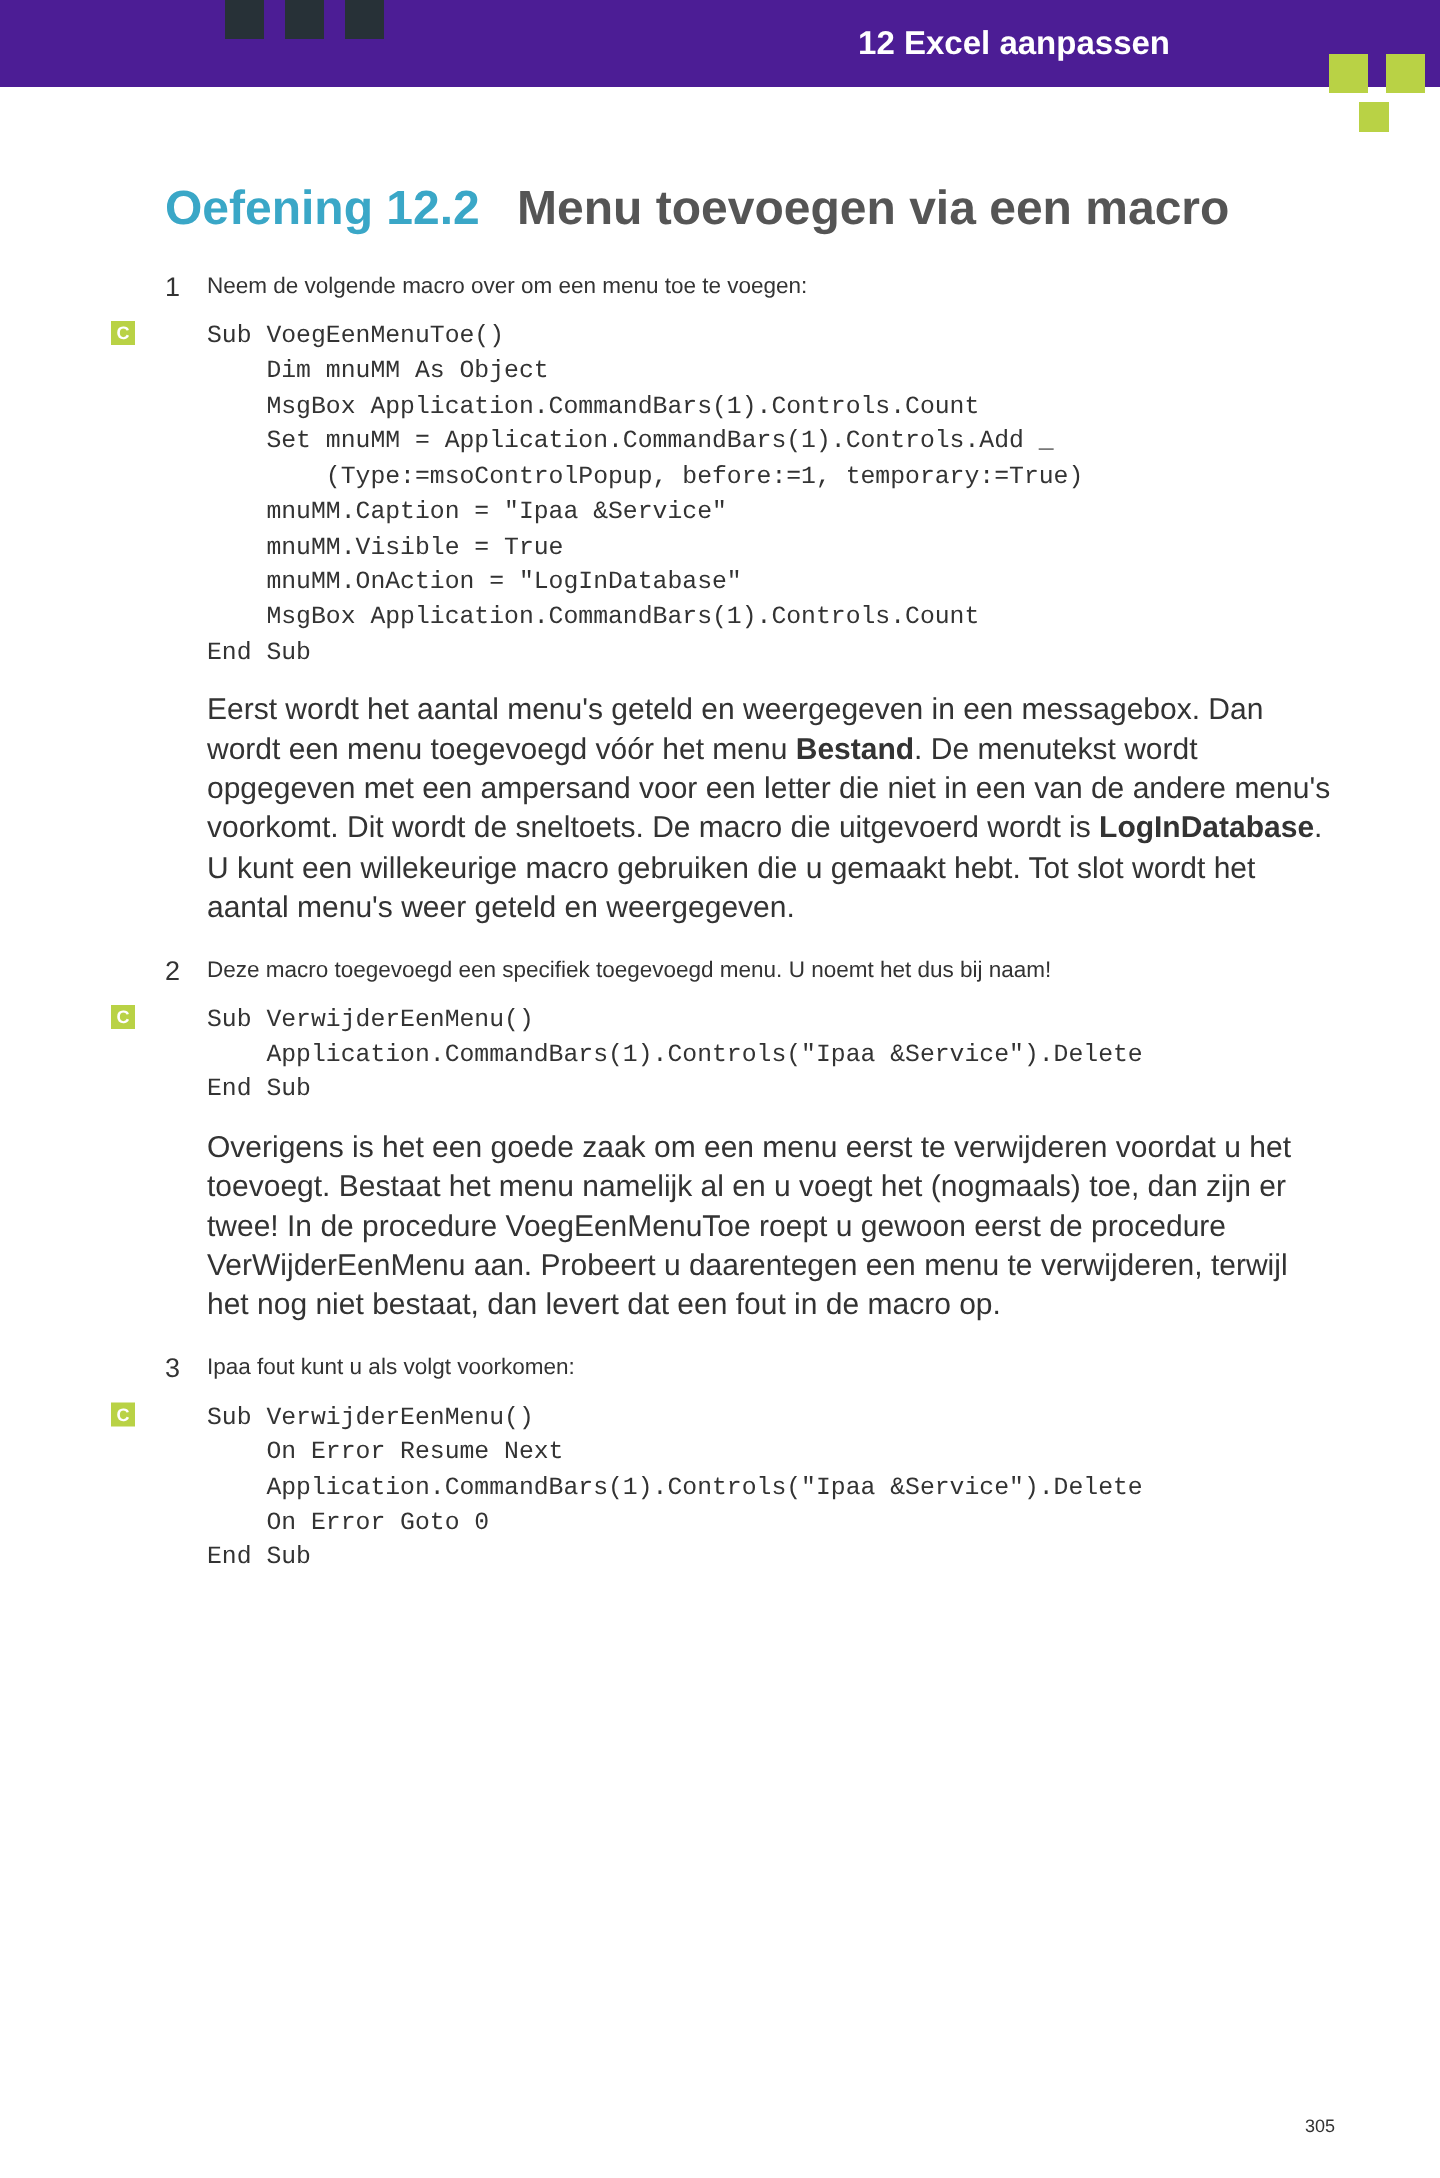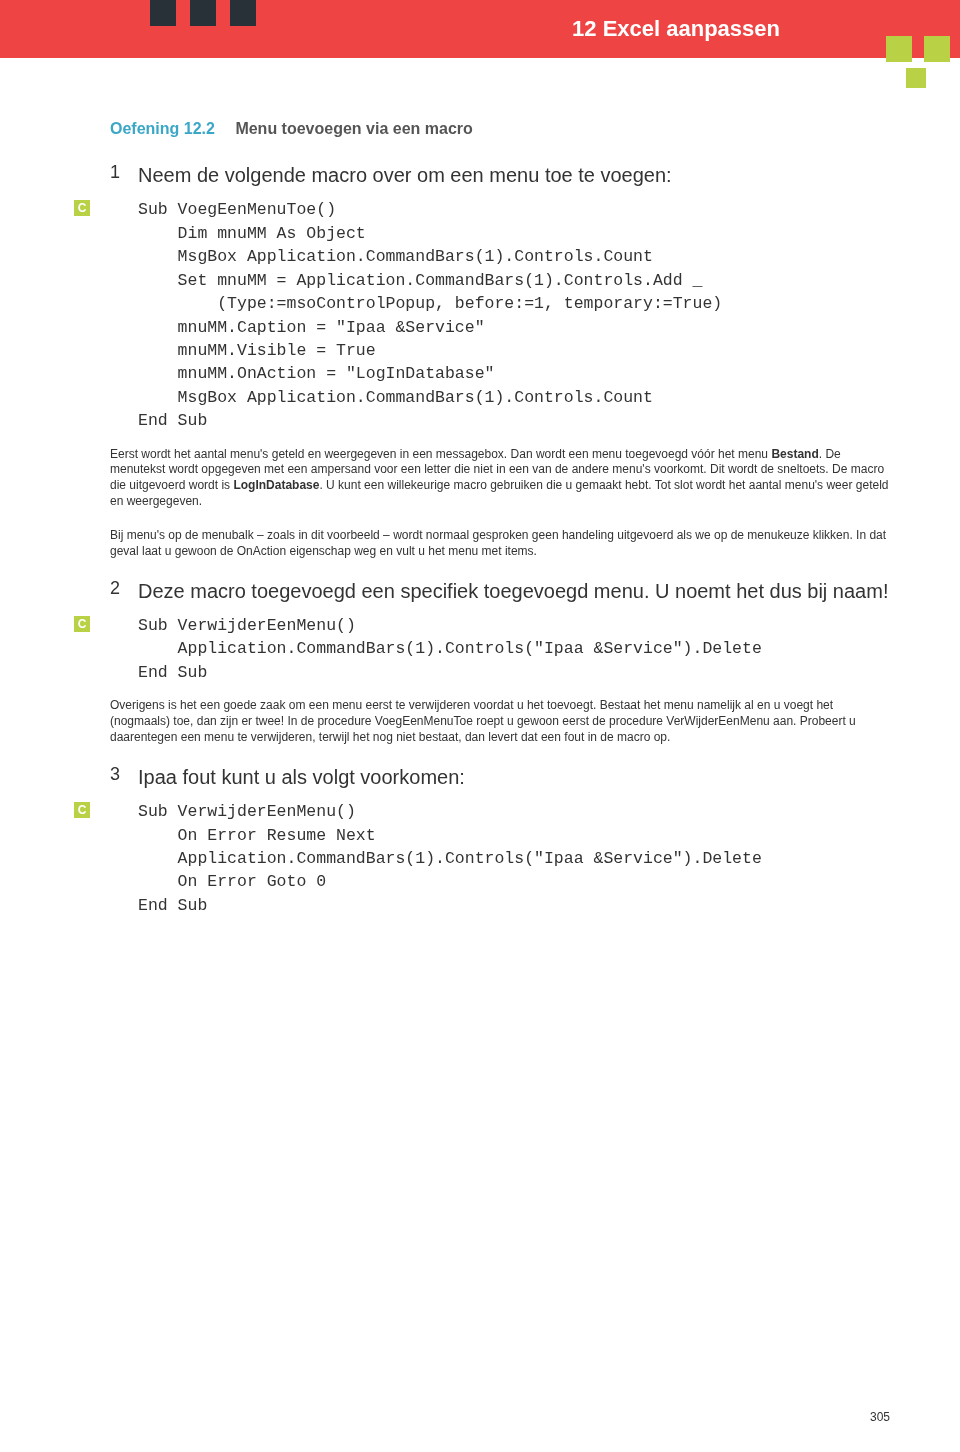--- a/index.html
+++ b/index.html
@@ -8,21 +8,21 @@
     width:960px;
     height:1452px;
     background:#fff;
     position:relative;
     color:#333;
   }
   .topbar {
     position:absolute;
     top:0; left:0; right:0;
     height:58px;
-    background:#ef4444;
+    background:#4c1d95;
     display:flex;
     align-items:center;
     justify-content:flex-end;
     padding-right:180px;
   }
   .topbar-title {
     color:#fff;
     font-size:22px;
     font-weight:bold;
   }
@@ -33,39 +33,39 @@
   .sq-r1-1 { background:#b9d245; width:26px; height:26px; top:36px; right:48px; }
   .sq-r1-2 { background:#b9d245; width:26px; height:26px; top:36px; right:10px; }
   .sq-r2 { background:#b9d245; width:20px; height:20px; top:68px; right:34px; }
   .content {
     position:absolute;
     top:120px;
     left:110px;
     right:70px;
   }
   .h2 {
-    font-size:16px;
+    font-size:32px;
     font-weight:bold;
     margin-bottom:24px;
   }
   .h2-num { color:#3aa7c7; margin-right:16px; }
   .h2-title { color:#555; }
   .step {
     display:flex;
     margin-bottom:10px;
   }
   .step-num {
     width:28px;
     flex-shrink:0;
     font-size:18px;
     color:#333;
   }
   .step-body {
     flex:1;
-    font-size:20px;
+    font-size:15px;
     line-height:1.32;
   }
   .code-block {
     position:relative;
     margin-left:0;
     margin-top:8px;
     margin-bottom:14px;
   }
   .badge-c {
     position:absolute;
@@ -81,22 +81,23 @@
   }
   pre.code {
     font-family:"Courier New", monospace;
     font-size:16.5px;
     line-height:1.42;
     color:#333;
     white-space:pre;
     margin-left:28px;
   }
   .para {
-    font-size:12px;
+    font-size:20px;
     line-height:1.32;
+    margin-left:28px;
     margin-bottom:18px;
   }
   .para b { font-weight:bold; }
   .mono { font-family:"Courier New", monospace; }
   .footer-num {
     position:absolute;
     right:70px;
     bottom:28px;
     font-size:12px;
     color:#333;
@@ -138,21 +139,20 @@
     mnuMM.Visible = True
     mnuMM.OnAction = "LogInDatabase"
     MsgBox Application.CommandBars(1).Controls.Count
 End Sub</pre>
   </div>
 
   <div class="para">
     <span>Eerst wordt het aantal menu's geteld en weergegeven in een messagebox. Dan wordt een menu toegevoegd vóór het menu </span><b>Bestand</b><span>. De menutekst wordt opgegeven met een ampersand voor een letter die niet in een van de andere menu's voorkomt. Dit wordt de sneltoets. De macro die uitgevoerd wordt is </span><b>LogInDatabase</b><span>. U kunt een willekeurige macro gebruiken die u gemaakt hebt. Tot slot wordt het aantal menu's weer geteld en weergegeven.</span>
   </div>
 
-  <div class="para">Bij menu's op de menubalk – zoals in dit voorbeeld – wordt normaal gesproken geen handeling uitgevoerd als we op de menukeuze klikken. In dat geval laat u gewoon de OnAction eigenschap weg en vult u het menu met items.</div>
 
   <div class="step">
     <div class="step-num">2</div>
     <div class="step-body">Deze macro toegevoegd een specifiek toegevoegd menu. U noemt het dus bij naam!</div>
   </div>
 
   <div class="code-block">
     <div class="badge-c">C</div>
     <pre class="code">Sub VerwijderEenMenu()
     Application.CommandBars(1).Controls("Ipaa &amp;Service").Delete

